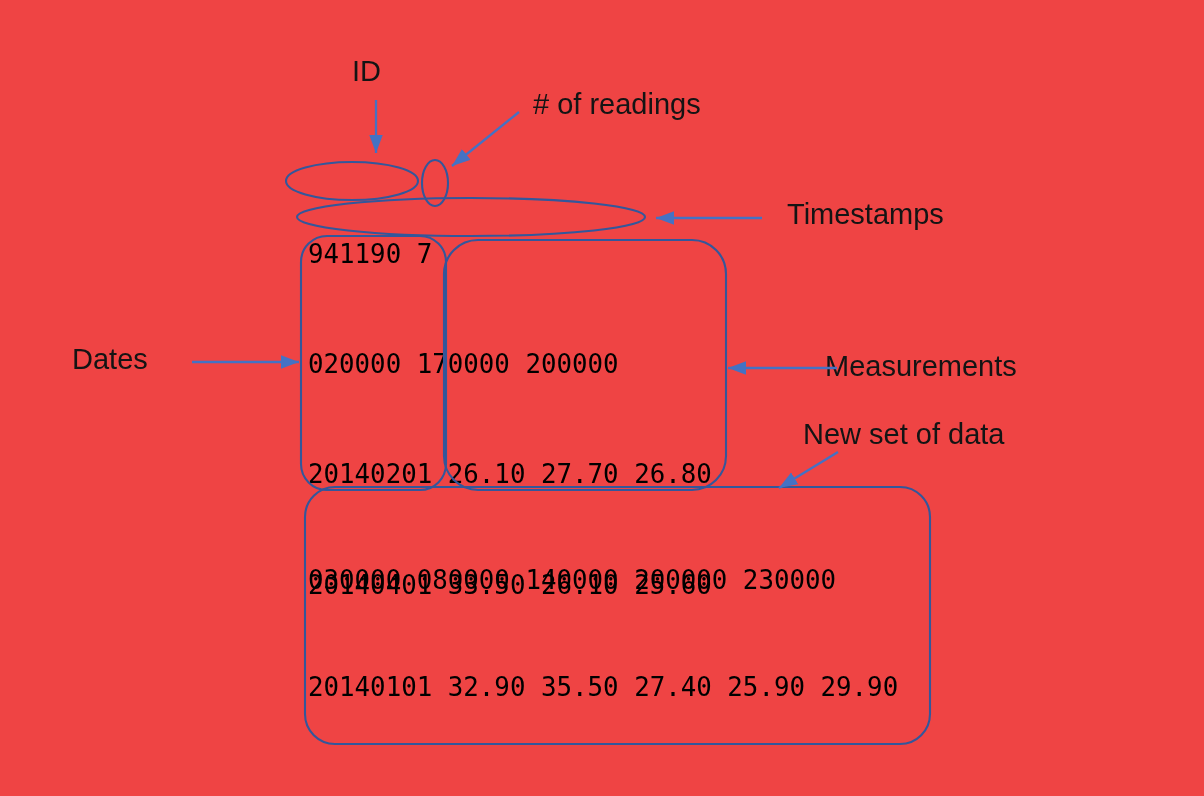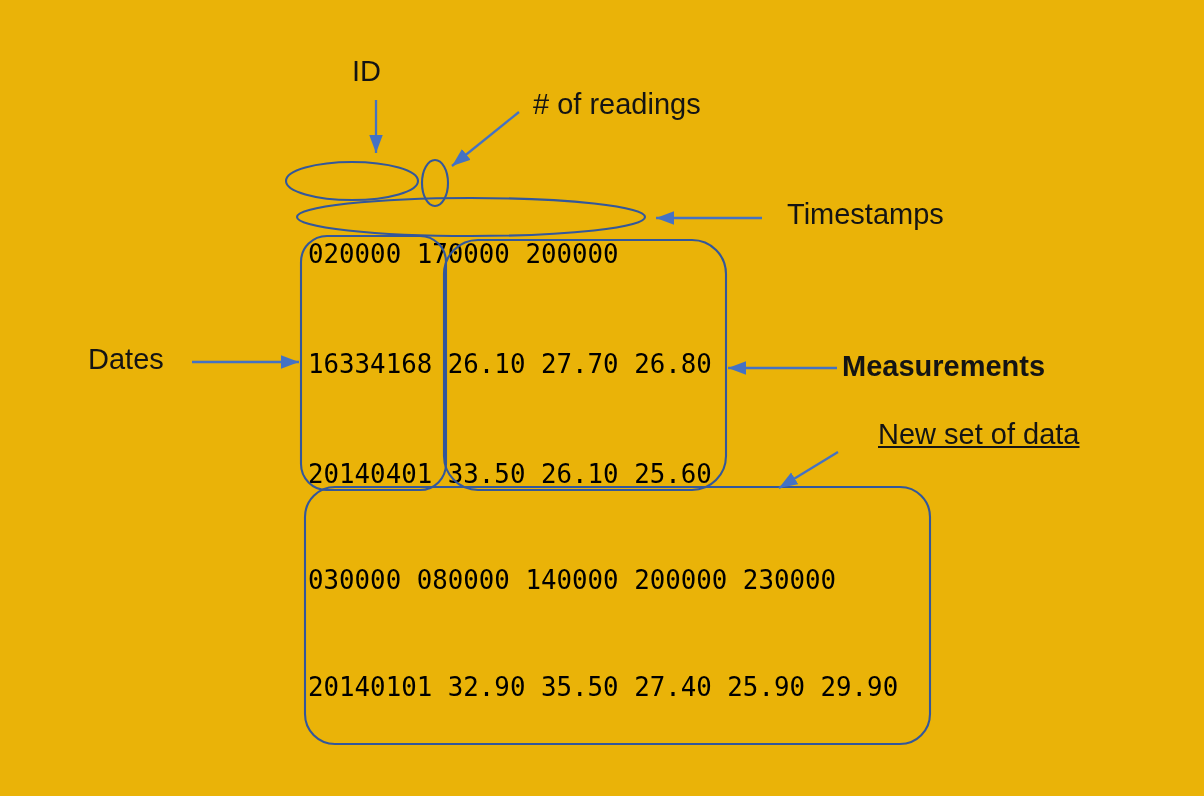--- a/index.html
+++ b/index.html
@@ -1,21 +1,21 @@
 <!DOCTYPE html>
 <html style="--shape-color: #33579B; --arrow-color: #4472C4; --text-color: #000000; --label-color: #141414;"><head>
 <meta charset="utf-8">
 <style>
   html, body { margin: 0; padding: 0; background: #ffffff; }
   :root { --shape-color: #33579B; --arrow-color: #4472C4; --text-color: #000000; --label-color: #141414; }
   .canvas {
     position: relative;
     width: 1204px;
     height: 796px;
-    background: #eab308;
+    background: #ef4444;
     overflow: hidden;
     font-family: "Liberation Sans", sans-serif;
   }
   .label {
     position: absolute;
     font-family: "Liberation Sans", sans-serif;
     font-size: 29px;
     color: var(--label-color);
     white-space: nowrap;
     z-index: 1;
@@ -44,27 +44,28 @@
   #arrowhead path { fill: var(--arrow-color); }
 </style>
 </head>
 <body>
 
 <div class="canvas">
 
   <div class="label" style="left:352px; top:55px;">ID</div>
   <div class="label" style="left:533px; top:88px;"># of readings</div>
   <div class="label" style="left:787px; top:198px;">Timestamps</div>
-  <div class="label" style="left:88px;  top:343px;">Dates</div>
-  <div class="label" style="left:842px; top:350px;font-weight:bold;">Measurements</div>
-  <div class="label" style="left:878px; top:418px;text-decoration:underline;">New set of data</div>
+  <div class="label" style="left:72px;  top:343px;">Dates</div>
+  <div class="label" style="left:825px; top:350px;">Measurements</div>
+  <div class="label" style="left:803px; top:418px;">New set of data</div>
 
   <div class="mono-block first">
+    <div class="mono-line">941190 7</div>
     <div class="mono-line">020000 170000 200000</div>
-    <div class="mono-line">16334168 26.10 27.70 26.80</div>
+    <div class="mono-line">20140201 26.10 27.70 26.80</div>
     <div class="mono-line">20140401 33.50 26.10 25.60</div>
     
     
     
   </div>
 
   <div class="mono-block second">
     <div class="mono-line">030000 080000 140000 200000 230000</div>
     <div class="mono-line">20140101 32.90 35.50 27.40 25.90 29.90</div>
     

